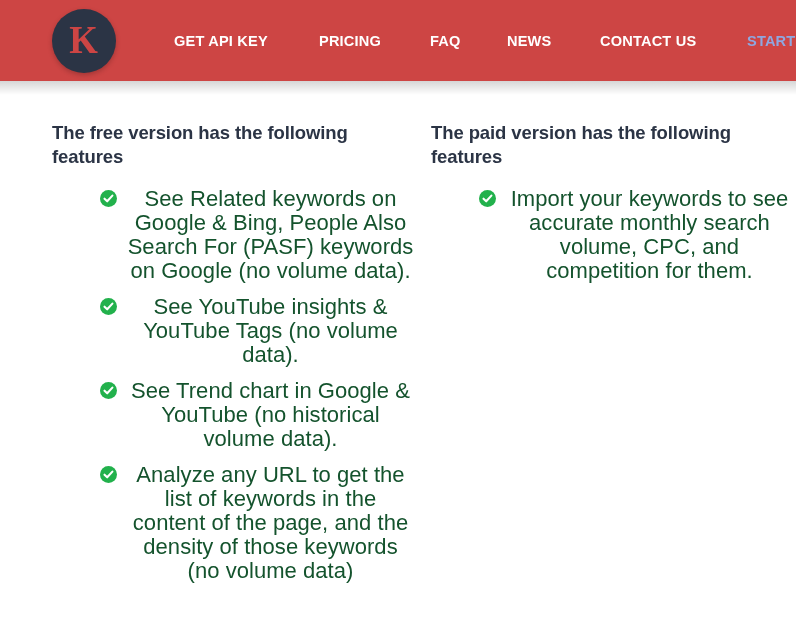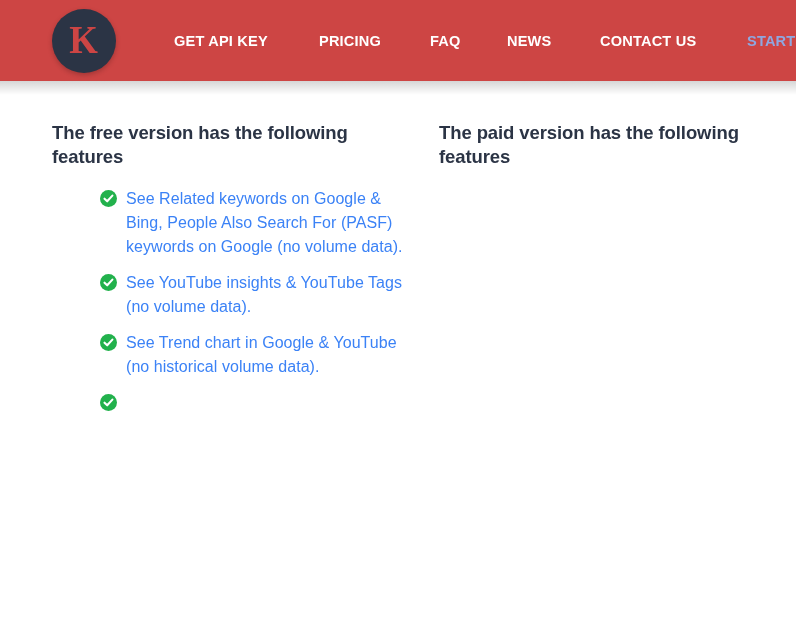--- a/index.html
+++ b/index.html
@@ -86,21 +86,21 @@
   }
 
   .nav-link:last-child { margin-right: 0; }
 
   .nav-link.accent { color: #8fa7e0; }
 
   
   .content {
     padding: 40px 44px 0 52px;
     display: flex;
-    gap: 8px;
+    gap: 0;
   }
 
   .col {
     width: 363px;
     flex: 0 0 auto;
   }
 
   .col.right { margin-left: 16px; padding-left: 0; }
 
   .col-heading {
@@ -115,26 +115,27 @@
 
   .col.right .col-heading { max-width: 300px; }
 
   .feature-list {
     list-style: none;
     padding-left: 48px;
   }
 
   .feature-item {
     position: relative;
-    font-size: 16px;
+    font-size: 22px;
     line-height: 24px;
-    color: #3b82f6;
+    color: #14532d;
     margin-bottom: 12px;
     padding-left: 26px;
     letter-spacing: 0.05px;
+    text-align: center;
   }
 
   .check-icon {
     position: absolute;
     left: 0;
     top: 3px;
     width: 17px;
     height: 17px;
     display: block;
   }
@@ -190,23 +191,33 @@
         </span>
         <span>See Trend chart in Google &amp; YouTube (no historical volume data).</span>
       </li>
       <li class="feature-item">
         <span class="check-icon">
           <svg width="17" height="17" viewBox="0 0 17 17" aria-hidden="true">
             <circle cx="8.5" cy="8.5" r="8.5" fill="#22b14c"></circle>
             <path d="M4.5 8.7 L7.2 11.3 L12.4 5.6" fill="none" stroke="#ffffff" stroke-width="2.1" stroke-linecap="round" stroke-linejoin="round"></path>
           </svg>
         </span>
+        <span>Analyze any URL to get the list of keywords in the content of the page, and the density of those keywords (no volume data)</span>
       </li>
     </ul>
   </section>
 
   <section class="col right">
     <h2 class="col-heading">The paid version has the following features</h2>
     <ul class="feature-list">
+      <li class="feature-item">
+        <span class="check-icon">
+          <svg width="17" height="17" viewBox="0 0 17 17" aria-hidden="true">
+            <circle cx="8.5" cy="8.5" r="8.5" fill="#22b14c"></circle>
+            <path d="M4.5 8.7 L7.2 11.3 L12.4 5.6" fill="none" stroke="#ffffff" stroke-width="2.1" stroke-linecap="round" stroke-linejoin="round"></path>
+          </svg>
+        </span>
+        <span>Import your keywords to see accurate monthly search volume, CPC, and competition for them.</span>
+      </li>
     </ul>
   </section>
 
 </main>
 
 </body></html>

